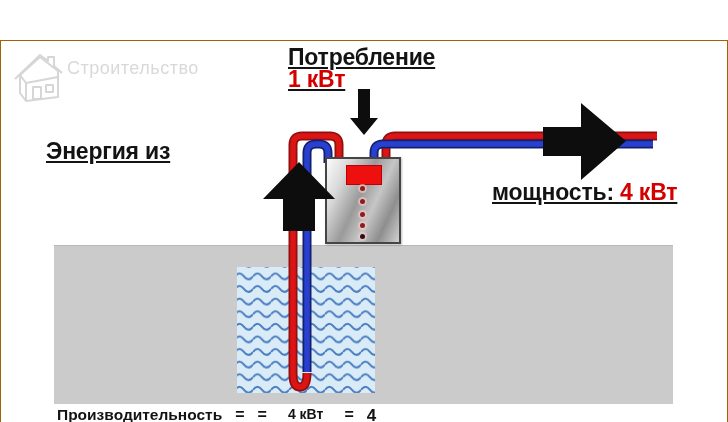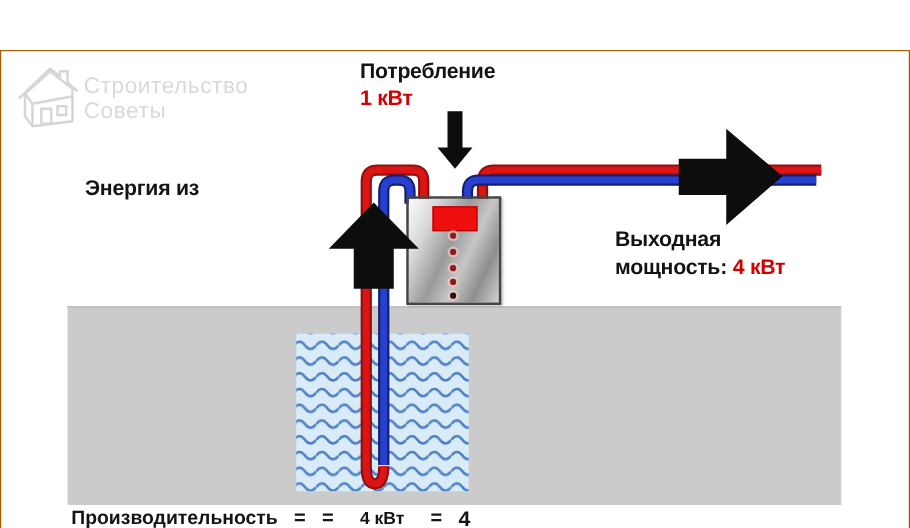--- a/index.html
+++ b/index.html
@@ -19,24 +19,24 @@
     border:2px solid #454545;
     background:linear-gradient(115deg,#fbfbfb 0%,#d8d8d8 22%,#9a9a9a 45%,#c6c6c6 62%,#8e8e8e 80%,#d2d2d2 100%);
     box-shadow:1px 1px 2px rgba(0,0,0,.25);
   }
   .unit-screen{position:absolute;left:19px;top:6px;width:34px;height:18px;background:#ee0f0f;border:1px solid #b00;}
   .unit-dot{position:absolute;left:33px;width:5px;height:5px;border-radius:50%;background:#8c1d1d;
     box-shadow:0 0 0 2px rgba(245,200,200,.65);}
   .unit-dot:nth-child(6){background:#2a1212;}
 
   
-  .lbl{color:#131313;font-weight:700;font-size:17px;line-height:22px;letter-spacing:-0.2px;}
+  .lbl{color:#131313;font-weight:700;font-size:23px;line-height:22px;letter-spacing:-0.2px;text-decoration:underline;}
   .lbl .val{color:#d40000;}
   .lbl-consumption{left:287px;top:5px;}
-  .lbl-ambient{left:67px;top:99px;}
+  .lbl-ambient{left:45px;top:99px;}
   .lbl-output{left:491px;top:140px;}
 
   
   .logo-text{left:66px;top:17px;color:#d9d9d9;font-size:18px;line-height:20px;font-weight:400;letter-spacing:.5px;}
 
   
   .formula{
     left:56px;top:365px;height:54px;display:flex;align-items:flex-start;gap:13px;
     color:#131313;font-weight:700;font-size:15.5px;white-space:nowrap;
   }
@@ -94,34 +94,32 @@
       <polygon points="7,26 27,8 45,22 45,48 13,52 7,44"></polygon>
       <polyline points="2,30 27,6 35,12 35,8 41,8 41,17 49,24"></polyline>
       <polyline points="7,26 13,34 13,52"></polyline>
       <polyline points="13,34 45,28"></polyline>
       <rect x="20" y="38" width="8" height="12"></rect>
       <rect x="33" y="36" width="7" height="7"></rect>
     </g>
   </svg>
   <div class="abs logo-text">
     <div>Строительство</div>
-    <div>Советы</div>
   </div>
 
   <div class="abs lbl lbl-consumption">
     <div>Потребление</div>
     <div class="val">1 кВт</div>
   </div>
 
   <div class="abs lbl lbl-ambient">
     <div>Энергия из</div>
   </div>
 
   <div class="abs lbl lbl-output">
-    <div>Выходная</div>
     <div><span>мощность: </span><span class="val">4 кВт</span></div>
   </div>
 
   <div class="abs formula">
     <span>Производительность</span>
     <span class="eq">=</span>
     <span class="eq">=</span>
     <span class="frac">
       <span class="num" style="display:block">4 кВт</span>
       <span class="bar" style="display:block"></span>

